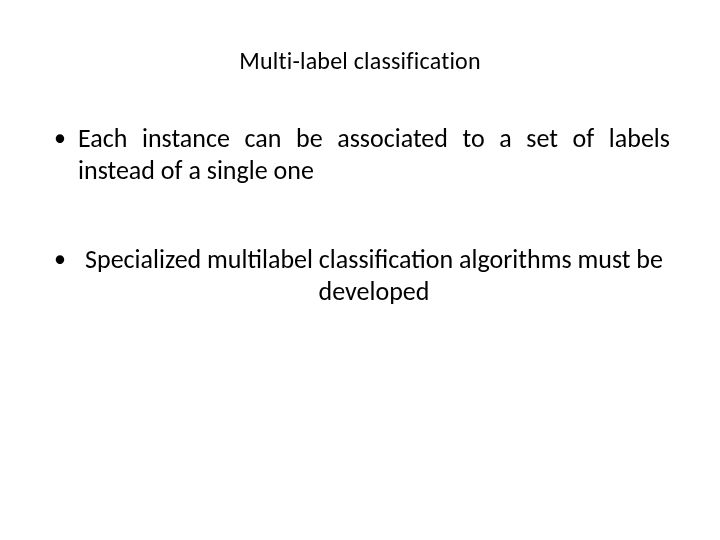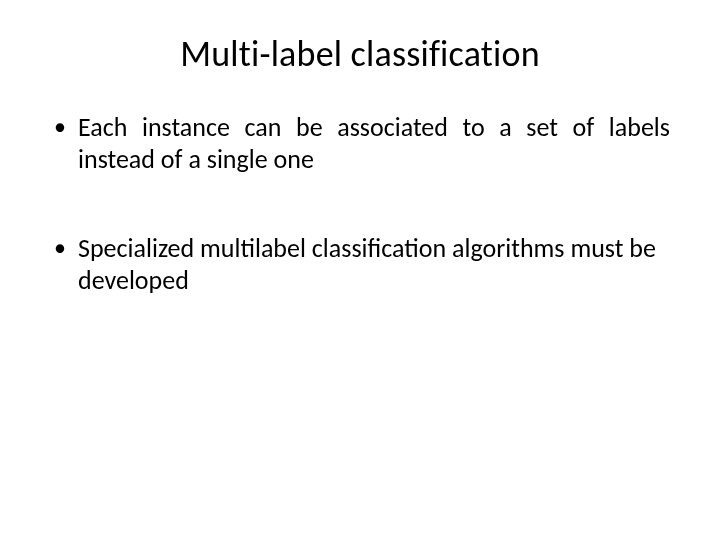--- a/index.html
+++ b/index.html
@@ -14,40 +14,42 @@
   }
   .slide {
     width: 720px;
     height: 540px;
     box-sizing: border-box;
     padding: 28px 50px 40px 50px;
     display: flex;
     flex-direction: column;
   }
   .title {
-    font-size: 36px;
+    font-size: 24px;
     font-weight: 400;
     text-align: center;
-    margin: 4px 0 36px 0;
+    margin: 18px 0 36px 0;
     letter-spacing: 0.2px;
   }
   .body {
     flex: 1;
+    margin-top: 12px;
   }
   ul.bullets {
     list-style: none;
     margin: 0;
     padding: 0;
   }
   ul.bullets > li {
     position: relative;
     padding-left: 28px;
     font-size: 26px;
     line-height: 1.22;
     margin-bottom: 58px;
+    text-align: center;
   }
   ul.bullets > li::before {
     content: "•";
     position: absolute;
     left: 4px;
     top: 0;
     font-size: 24px;
     line-height: 1.22;
   }
   

